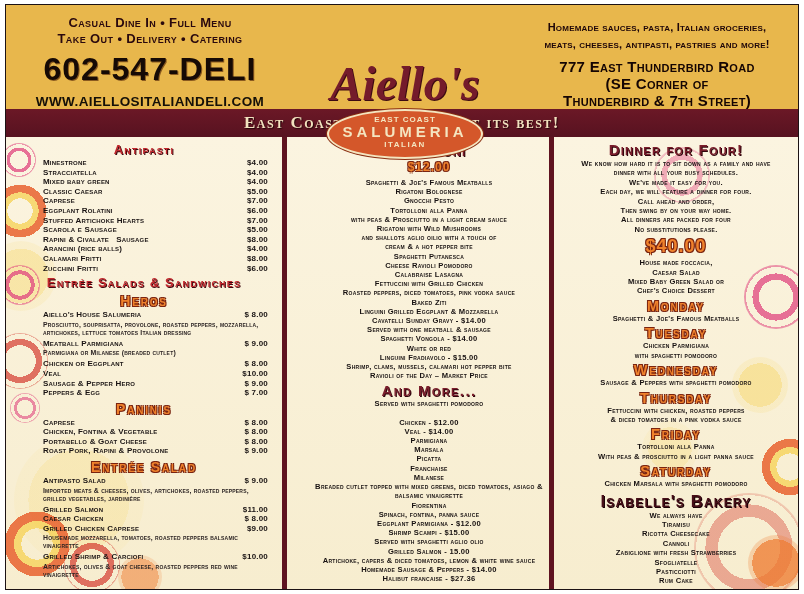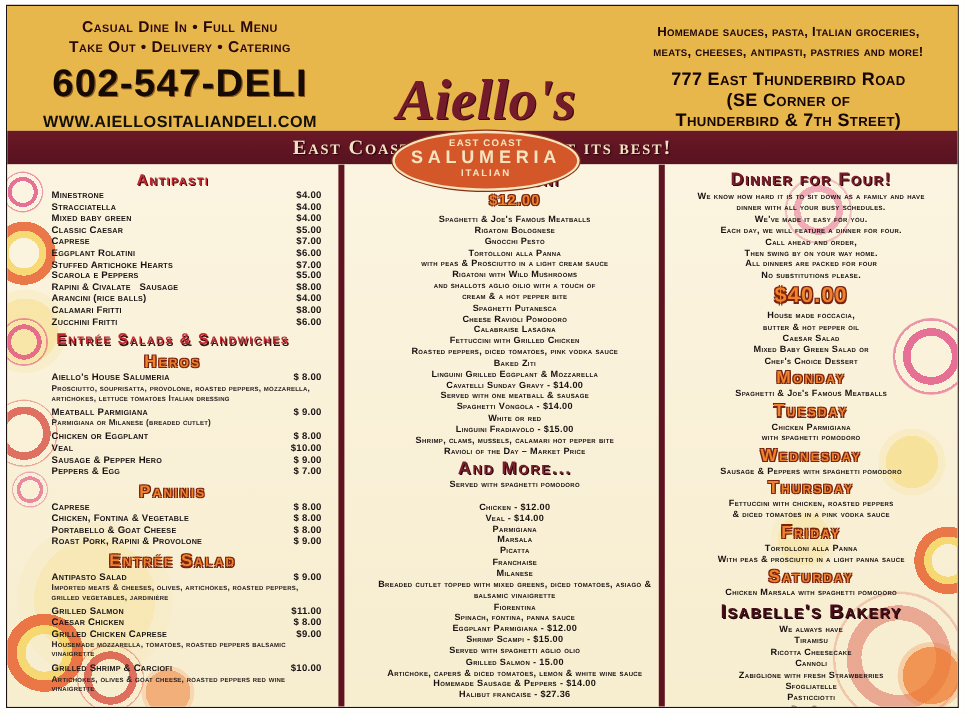--- a/index.html
+++ b/index.html
@@ -198,21 +198,21 @@
                   <span class="nm">Eggplant Rolatini</span>
                   <span class="pr">$6.00</span>
                 </div>
 
                 <div class="row">
                   <span class="nm">Stuffed Artichoke Hearts</span>
                   <span class="pr">$7.00</span>
                 </div>
 
                 <div class="row">
-                  <span class="nm">Scarola e Peppers</span>
+                  <span class="nm">Scarola e Sausage</span>
                   <span class="pr">$5.00</span>
                 </div>
 
                 <div class="row">
                   <span class="nm">Rapini &amp; Civalate   Sausage</span>
                   <span class="pr">$8.00</span>
                 </div>
 
                 <div class="row">
                   <span class="nm">Arancini (rice balls)</span>
@@ -466,21 +466,20 @@
 
           <div class="d-line">All dinners are packed for four</div>
 
           <div class="d-line">No substitutions please.</div>
         </div>
       <div class="d-price">$40.00</div>
       <div>
 
           <div class="d-line">House made foccacia,</div>
 
-          <div class="d-line">butter &amp; hot pepper oil</div>
 
           <div class="d-line">Caesar Salad</div>
 
           <div class="d-line">Mixed Baby Green Salad or</div>
 
           <div class="d-line">Chef's Choice Dessert</div>
         </div>
       <div>
 
           <div>

